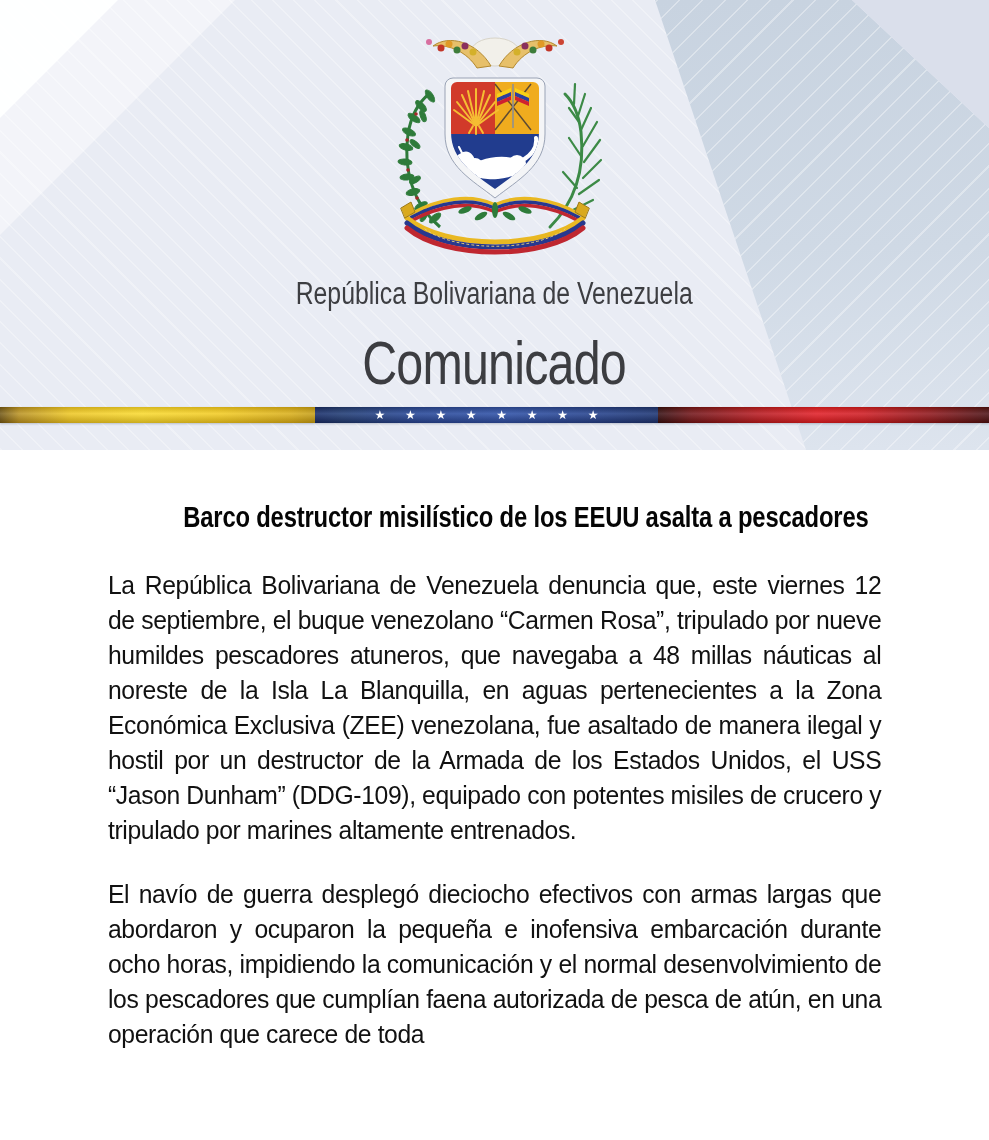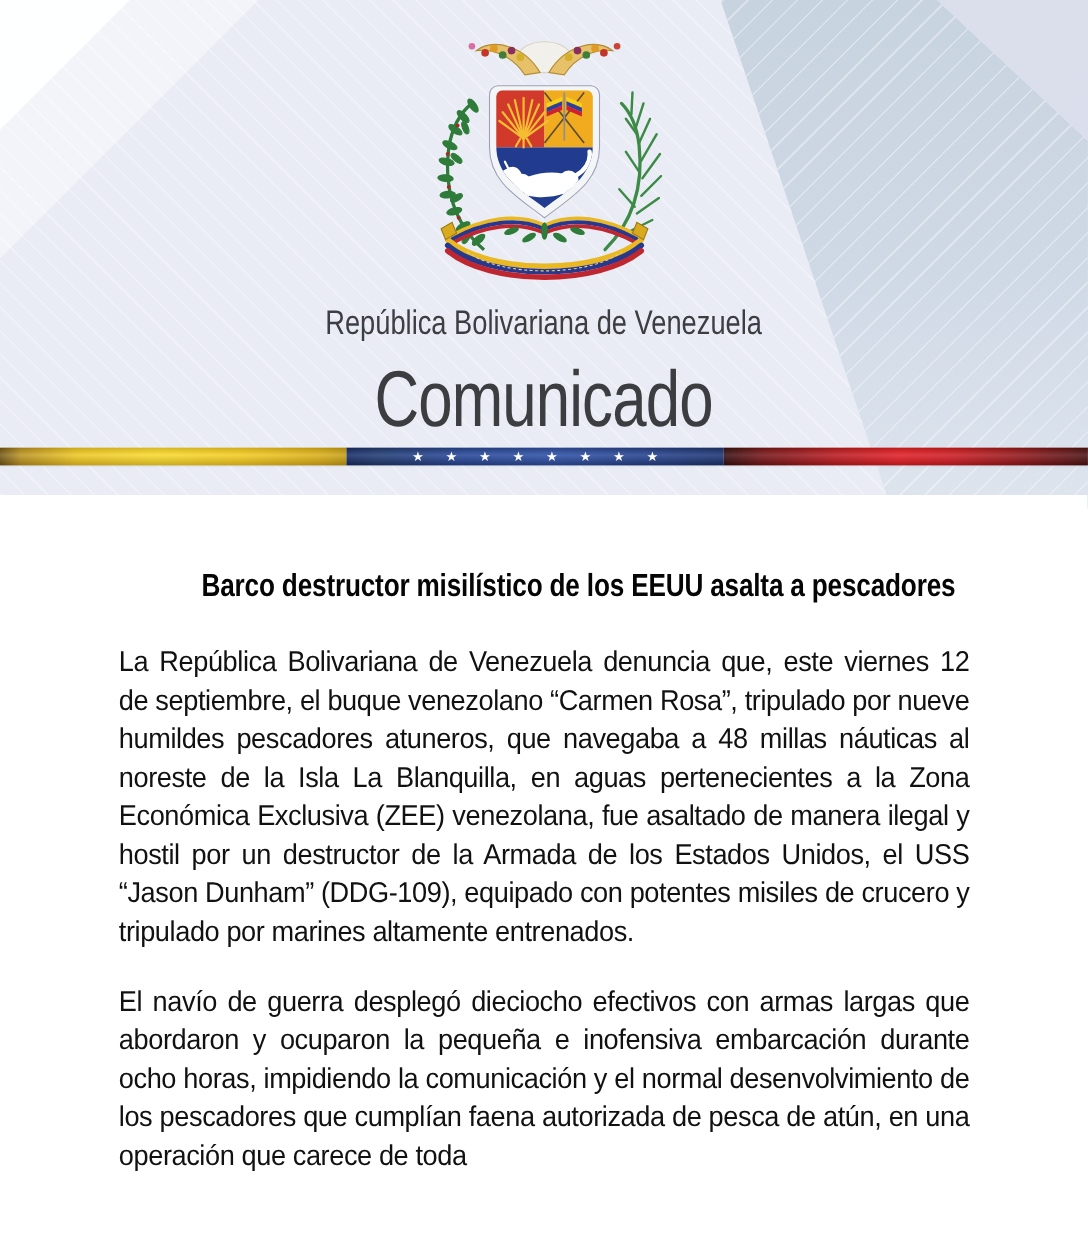--- a/index.html
+++ b/index.html
@@ -25,21 +25,21 @@
   .deco-wedge-soft{clip-path:polygon(0 0, 235px 0, 0 235px);background:rgba(255,255,255,.45);}
   .deco-wedge-white{clip-path:polygon(0 0, 118px 0, 0 118px);background:rgba(255,255,255,.92);}
   .emblem-wrap{position:absolute;top:22px;left:0;width:989px;display:flex;justify-content:center;}
   .country-title{
     position:absolute;top:278px;left:0;width:989px;text-align:center;
     font-size:31px;line-height:31px;color:#3d3e42;white-space:nowrap;
   }
   .country-title > span{display:inline-block;transform:scaleX(0.80);transform-origin:50% 50%;}
   .doc-title{
     position:absolute;top:315px;left:0;width:989px;text-align:center;
-    font-size:72px;line-height:96px;font-weight:400;color:#3c3d41;white-space:nowrap;
+    font-size:62px;line-height:96px;font-weight:400;color:#3c3d41;white-space:nowrap;
   }
   .doc-title > span{display:inline-block;transform:scaleX(0.78);transform-origin:50% 50%;letter-spacing:-1px;}
   
   .flag-band{
     position:absolute;top:407px;left:0;width:989px;height:16px;display:flex;
     box-shadow:0 1px 2px rgba(40,50,80,.25);
   }
   .flag-band::after{
     content:"";position:absolute;inset:0;
     background:linear-gradient(180deg, rgba(60,40,0,.18) 0%, rgba(255,255,255,.16) 42%, rgba(40,20,0,.22) 100%);
@@ -52,21 +52,21 @@
   .band-red{flex:1;height:100%;
     background:linear-gradient(90deg,#2e070b 0%,#6d0d12 10%,#b5121a 30%,#e0161f 48%,#ce141c 62%,#8c0f15 82%,#45090d 100%);}
   .stars{
     position:absolute;left:50%;top:50%;transform:translate(-50%,-50%);
     width:224px;display:flex;justify-content:space-between;align-items:center;z-index:2;
   }
   .star{font-size:12px;line-height:12px;color:#ffffff;font-family:"DejaVu Sans",sans-serif;}
   
   .article{position:absolute;top:450px;left:0;width:989px;height:690px;background:#ffffff;
     padding:50px 0 0 108px;box-sizing:border-box;}
-  .headline{width:773px;margin:16px 0 33px;font-weight:700;font-size:29px;line-height:35px;
+  .headline{width:773px;margin:0 0 33px;font-weight:700;font-size:29px;line-height:35px;
     color:#050505;text-align:right;}
   .headline .hl-line{display:block;white-space:nowrap;}
   .headline .hl-line > span{display:inline-block;transform:scaleX(0.82);transform-origin:50% 50%;letter-spacing:-0.2px;}
   .paragraphs{width:814px;transform:scaleX(0.95);transform-origin:0 0;}
   .paragraphs p{margin:0 0 29px;font-size:26px;line-height:35px;letter-spacing:-0.4px;
     color:#111111;text-align:justify;}
 </style>
 </head>
 <body>
 

